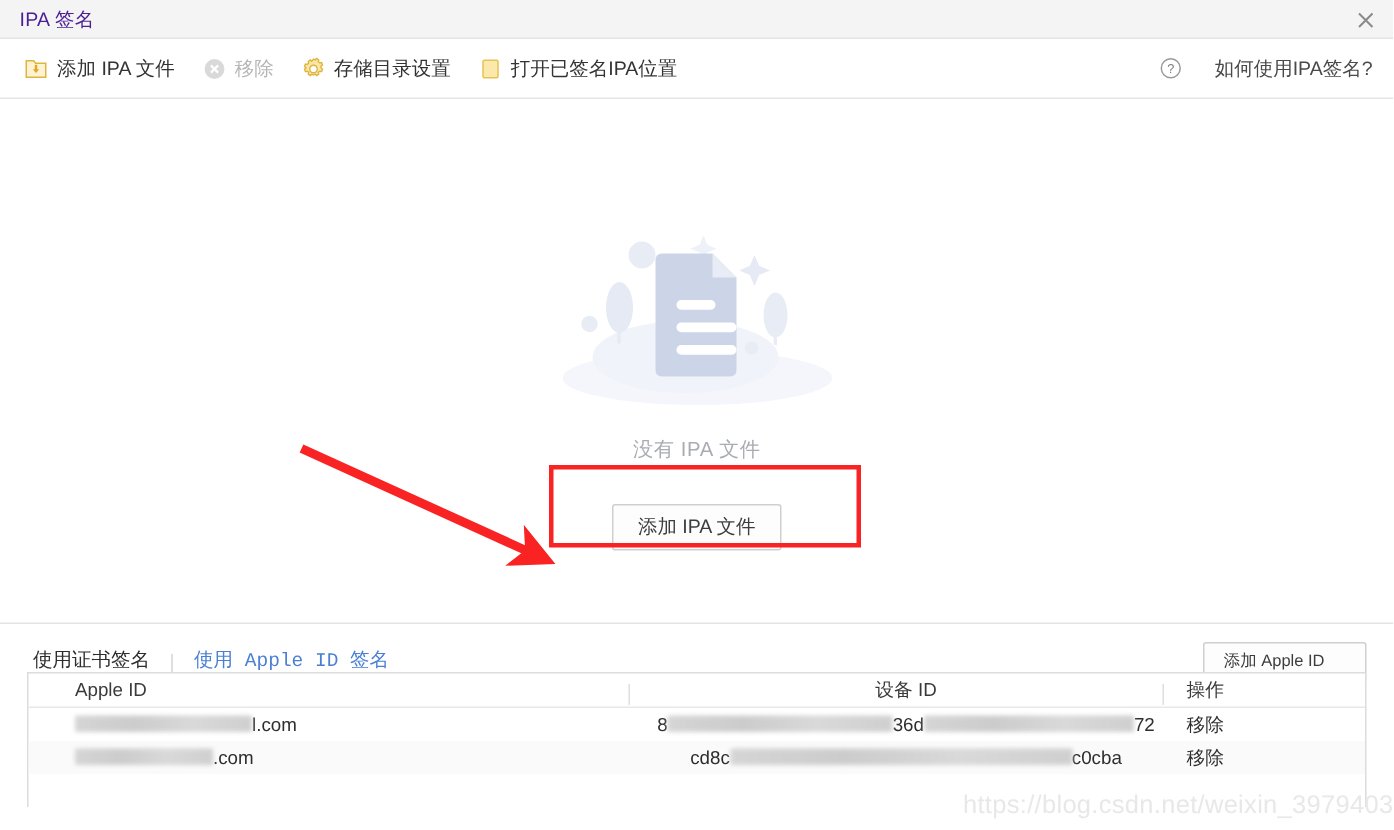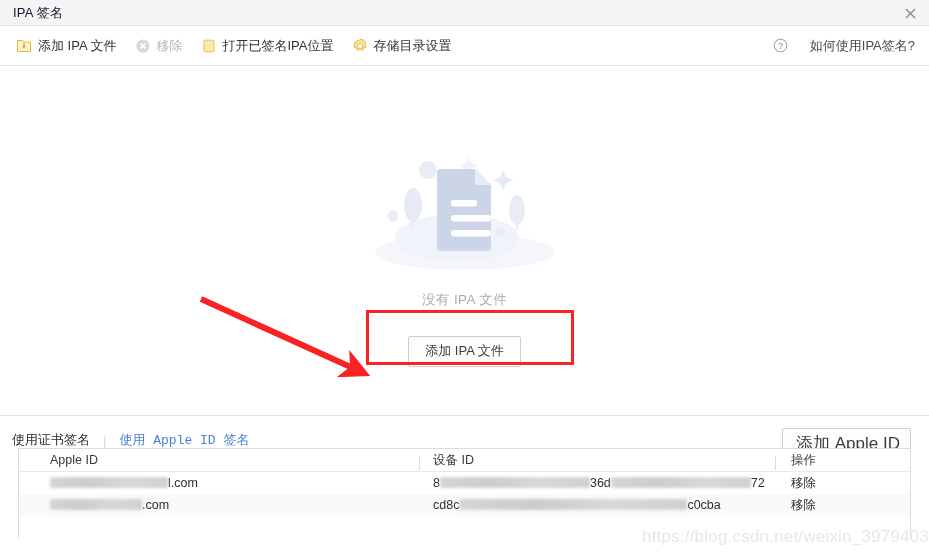--- a/index.html
+++ b/index.html
@@ -26,21 +26,21 @@
     left: 0; top: 0;
     width: 929px; height: 26px;
     background: #f4f4f4;
     border-bottom: 1px solid #e3e3e3;
     display: flex;
     align-items: center;
   }
   .titlebar-title {
     margin-left: 13px;
     font-size: 13px;
-    color: #0f172a;
+    color: #4c1d95;
     letter-spacing: 0.2px;
   }
   .titlebar-close {
     position: absolute;
     right: 8px; top: 3px;
     width: 22px; height: 20px;
     display: flex; align-items: center; justify-content: center;
     color: #8a8a8a;
     font-size: 13px;
     line-height: 1;
@@ -161,35 +161,35 @@
     left: 0; top: 0;
     width: 929px; height: 48px;
     display: flex;
     align-items: center;
   }
   .tab {
     font-size: 13px;
     cursor: pointer;
     white-space: nowrap;
   }
-  .tab-cert { margin-left: 12px; color: #2d2d2d; }
+  .tab-cert { margin-left: 22px; color: #2d2d2d; }
   .tab-sep {
     margin: 0 13px;
     color: #d8d8d8;
     font-size: 13px;
     user-select: none;
   }
   .tab-appleid { color: #4a7fd4; font-family: Liberation Mono, monospace; }
 
   .add-appleid-btn {
     position: absolute;
     right: 18px;
     top: 12px;
-    padding: 6px 10px 7px 13px;
-    font-size: 17px;
+    padding: 6px 27px 7px 13px;
+    font-size: 11px;
     color: #3d3d3d;
     background: #fdfdfd;
     border: 1px solid #cfcfcf;
     border-radius: 2px;
     cursor: pointer;
     font-family: "Liberation Sans", "DejaVu Sans", sans-serif;
     line-height: 1.1;
   }
 
   
@@ -210,21 +210,21 @@
   }
   .thead {
     height: 23px;
     border-bottom: 1px solid #e8e8e8;
     color: #3a3a3a;
   }
   .tbody-row { height: 22px; color: #2e2e2e; }
   .tbody-row.alt { background: #fafafa; }
 
   .c-appleid { width: 400px; padding-left: 31px; position: relative; }
-  .c-device  { width: 356px; padding-left: 14px; position: relative; }
+  .c-device  { width: 356px; padding-left: 14px; position: relative; text-align: center; }
   .c-action  { width: 135px; padding-left: 16px; position: relative; }
 
   .thead .c-device::before,
   .thead .c-action::before {
     content: "";
     position: absolute;
     left: 0; top: 4px;
     width: 1px; height: 14px;
     background: #dedede;
   }
@@ -289,35 +289,35 @@
           <circle cx="8" cy="8" r="6.6" fill="#d9d9d9"></circle>
           <path d="M5.6 5.6 L10.4 10.4 M10.4 5.6 L5.6 10.4" stroke="#ffffff" stroke-width="1.5" fill="none"></path>
         </svg>
       </span>
       <span class="tb-label">移除</span>
     </div>
 
     <div class="tb-item">
       <span class="tb-icon">
         <svg width="16" height="16" viewBox="0 0 16 16">
-          <rect x="3" y="2.2" width="10" height="11.6" rx="1" fill="#fbe9ab" stroke="#e6c24f" stroke-width="1"></rect>
-        </svg>
-      </span>
-      <span class="tb-label">打开已签名IPA位置</span>
-    </div>
-
-    <div class="tb-item">
-      <span class="tb-icon">
-        <svg width="16" height="16" viewBox="0 0 16 16">
           <path d="M8 1.4l1.2.5.9-.9 1.4 1 -.3 1.2 1 .7 1.2-.2.6 1.6-1 .8v1.2l1 .8-.6 1.6-1.2-.2-1 .7.3 1.2-1.4 1-.9-.9-1.2.5-1.2-.5-.9.9-1.4-1 .3-1.2-1-.7-1.2.2-.6-1.6 1-.8V7.1l-1-.8.6-1.6 1.2.2 1-.7-.3-1.2 1.4-1 .9.9z" fill="#fbe6a4" stroke="#e3b githubusercontent"></path>
           <path d="M8 1.4l1.2.5.9-.9 1.4 1 -.3 1.2 1 .7 1.2-.2.6 1.6-1 .8v1.2l1 .8-.6 1.6-1.2-.2-1 .7.3 1.2-1.4 1-.9-.9-1.2.5-1.2-.5-.9.9-1.4-1 .3-1.2-1-.7-1.2.2-.6-1.6 1-.8V7.1l-1-.8.6-1.6 1.2.2 1-.7-.3-1.2 1.4-1 .9.9z" fill="#fbe6a4" stroke="#dfb23b" stroke-width="0.9"></path>
           <circle cx="8" cy="8" r="2.5" fill="#ffffff" stroke="#dfb23b" stroke-width="0.9"></circle>
         </svg>
       </span>
       <span class="tb-label">存储目录设置</span>
+    </div>
+
+    <div class="tb-item">
+      <span class="tb-icon">
+        <svg width="16" height="16" viewBox="0 0 16 16">
+          <rect x="3" y="2.2" width="10" height="11.6" rx="1" fill="#fbe9ab" stroke="#e6c24f" stroke-width="1"></rect>
+        </svg>
+      </span>
+      <span class="tb-label">打开已签名IPA位置</span>
     </div>
 
     <div class="tb-help">
       <span class="tb-icon">
         <svg width="15" height="15" viewBox="0 0 15 15">
           <circle cx="7.5" cy="7.5" r="6.3" fill="none" stroke="#9a9a9a" stroke-width="1"></circle>
           <text x="7.5" y="10.8" text-anchor="middle" font-size="8.5" fill="#7d7d7d" font-family="Liberation Sans, sans-serif">?</text>
         </svg>
       </span>
       <span class="tb-label">如何使用IPA签名?</span>

